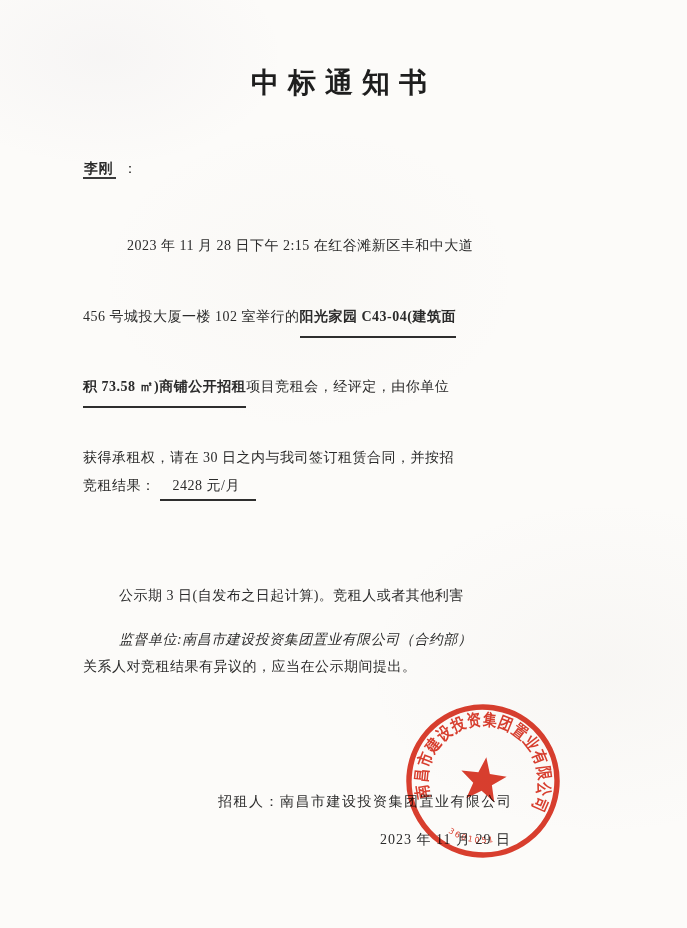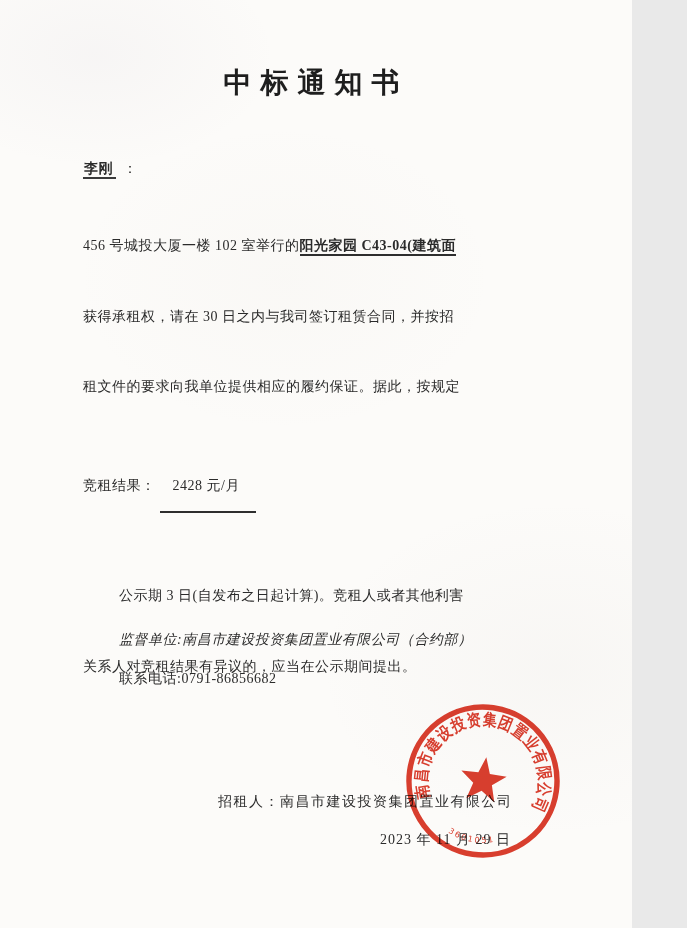--- a/index.html
+++ b/index.html
@@ -7,21 +7,21 @@
     --ink:#2b2b2b;
     --paper:#fcfbf9;
   }
   html,body{margin:0;padding:0;}
   body{
     width:687px;height:928px;overflow:hidden;
     font-family:"Liberation Serif","DejaVu Serif",serif;
     background:#e9e9e9;
   }
   .page{
-    position:relative;width:632px;height:928px;
+    position:relative;width:687px;height:928px;
     background:
       radial-gradient(260px 160px at 15% 6%, rgba(150,140,165,.05), transparent 70%),
       radial-gradient(300px 220px at 45% 30%, rgba(190,180,160,.04), transparent 70%),
       radial-gradient(340px 240px at 88% 72%, rgba(170,160,150,.05), transparent 70%),
       var(--paper);
     color:var(--ink);
   }
   .abs{position:absolute;white-space:pre;}
   .title{
     position:absolute;top:64px;left:0;width:100%;
@@ -30,24 +30,24 @@
     color:#1e1e1e;
   }
   .bodytext{font-size:14px;letter-spacing:.5px;}
   .salutation{top:160px;left:83px;}
   .name-u{border-bottom:2px solid #3a3a3a;padding:0 3px 1px 1px;font-weight:700;}
   .colon{margin-left:7px;}
   .para{top:195px;left:83px;width:560px;}
   .para .bline{height:38.6px;line-height:38.6px;white-space:pre;}
   .indent1{padding-left:44px;}
   .indent2{padding-left:36px;}
-  .em{font-weight:700;border-bottom:2px solid #2e2e2e;padding-bottom:1px;}
+  .em{font-weight:700;border-bottom:2px solid #2e2e2e;padding-bottom:12px;}
   .result{top:470px;left:83px;line-height:32px;}
   .rlabel{font-weight:400;}
-  .rvalue{border-bottom:2px solid #2e2e2e;padding:0 16px 18px 13px;margin-left:4px;}
+  .rvalue{border-bottom:2px solid #2e2e2e;padding:0 16px 6px 13px;margin-left:4px;}
   .notice{top:545px;left:83px;width:560px;}
   .notice .bline{height:38.6px;line-height:38.6px;white-space:pre;}
   .supervisor{top:621px;left:119px;line-height:38px;font-style:italic;}
   .phone{top:660px;left:119px;line-height:38px;}
   .lessor{top:787px;left:218px;line-height:30px;letter-spacing:1.5px;}
   .date{top:825px;left:380px;line-height:30px;letter-spacing:1px;}
   .seal{
     position:absolute;left:398px;top:696px;width:170px;height:170px;
     mix-blend-mode:multiply;opacity:.93;
     filter:blur(.3px);
@@ -67,35 +67,35 @@
 </head>
 <body>
 
 <div class="page">
 
   <h1 class="title">中标通知书</h1>
 
   <div class="abs bodytext salutation"><span class="name-u">李刚</span><span class="colon">：</span></div>
 
   <div class="abs bodytext para">
+    <div class="bline indent1"><span>2023 年 11 月 28 日下午 2:15 在红谷滩新区丰和中大道</span></div>
     <div class="bline"><span>456 号城投大厦一楼 102 室举行的</span><span class="em">阳光家园 C43-04(建筑面</span></div>
+    <div class="bline"><span class="em">积 73.58 ㎡)商铺公开招租</span><span>项目竞租会，经评定，由你单位</span></div>
     <div class="bline"><span>获得承租权，请在 30 日之内与我司签订租赁合同，并按招</span></div>
-    <div class="bline"><span>租文件的要求向我单位提供相应的履约保证。据此，按规定</span></div>
   </div>
 
   <div class="abs bodytext result"><span class="rlabel">竞租结果：</span><span class="rvalue">2428 元/月</span></div>
 
   <div class="abs bodytext notice">
     <div class="bline indent2"><span>公示期 3 日(自发布之日起计算)。竞租人或者其他利害</span></div>
     <div class="bline"><span>关系人对竞租结果有异议的，应当在公示期间提出。</span></div>
   </div>
 
   <div class="abs bodytext supervisor">监督单位:南昌市建设投资集团置业有限公司（合约部）</div>
 
-  <div class="abs bodytext phone">联系电话:0791-86856682</div>
 
   <div class="abs bodytext lessor">招租人：南昌市建设投资集团置业有限公司</div>
 
   <div class="abs bodytext date">2023 年 11 月 29 日</div>
 
   <div class="seal">
     <svg viewBox="0 0 170 170" width="170" height="170">
       <defs>
         <path id="sealArc" d="M 34.25 108.67 A 56 56 0 1 1 135.75 108.67" fill="none"></path>
         <path id="sealCodeArc" d="M 54 138.7 A 62 62 0 0 0 116 138.7" fill="none"></path>

